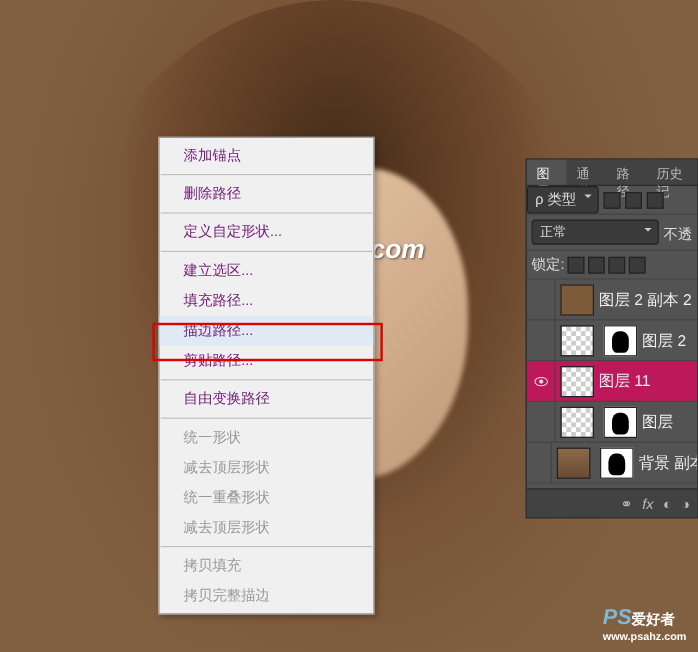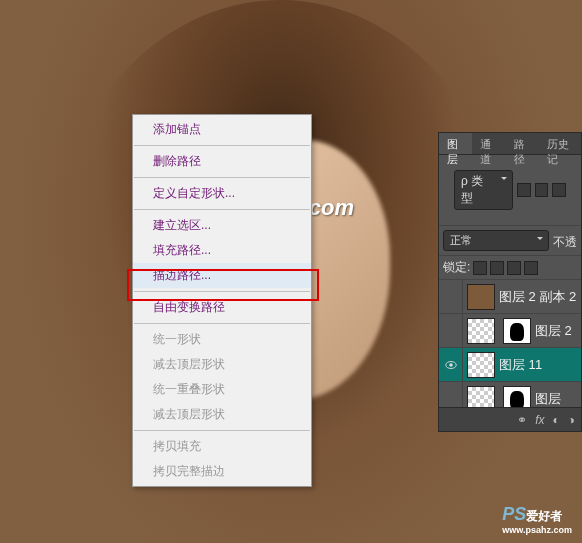--- a/index.html
+++ b/index.html
@@ -14,29 +14,29 @@
 .context-menu{position:absolute;top:114px;left:132px;width:180px;background:#f0f0f0;border:1px solid #999;box-shadow:2px 2px 5px rgba(0,0,0,.3);padding:2px 0}
 .context-menu .item{padding:4px 8px 4px 20px;color:#701a75;cursor:default;white-space:nowrap}
 .context-menu .item.disabled{color:#999}
 .context-menu .item.highlighted{background:#e0eaf5}
 .context-menu .sep{height:1px;background:#c0c0c0;margin:3px 1px}
 .redbox{position:absolute;top:269px;left:127px;width:192px;height:32px;border:2px solid #d00;pointer-events:none}
 .panel{position:absolute;top:132px;right:0;width:144px;height:300px;background:#535353;border:1px solid #2a2a2a;color:#ddd;overflow:hidden}
 .tabs{display:flex;background:#424242;border-bottom:1px solid #2a2a2a;height:22px}
 .tab{padding:4px 8px;color:#bbb;font-size:11px}
 .tab.active{background:#535353;color:#eee}
-.toolbar{display:flex;align-items:center;padding:15px;gap:4px;border-bottom:1px solid #444}
+.toolbar{display:flex;align-items:center;padding:0;gap:4px;border-bottom:1px solid #444}
 .dropdown{background:#3a3a3a;border:1px solid #222;color:#ddd;padding:2px 18px 2px 6px;font-size:11px;position:relative;border-radius:3px}
 .dropdown:after{content:"";position:absolute;right:5px;top:6px;border:3px solid transparent;border-top-color:#ccc}
 .toolbar2{display:flex;align-items:flex-end;padding:4px;gap:4px;border-bottom:1px solid #444}
 .lockrow{display:flex;align-items:center;padding:3px 4px;gap:3px;border-bottom:1px solid #444;font-size:11px}
 .lockicon{width:14px;height:14px;background:#3a3a3a;border:1px solid #222;display:inline-block}
 .layers{overflow:auto}
 .layer{display:flex;align-items:center;height:34px;border-bottom:1px solid #444}
-.layer.selected{background:#0f766e}
+.layer.selected{background:#be185d}
 .eye{width:24px;height:34px;display:flex;align-items:center;justify-content:center;border-right:1px solid #444}
 .eye svg{width:14px;height:14px}
 .thumb{width:28px;height:26px;margin:0 4px;border:1px solid #222;background:#fff;flex-shrink:0}
 .thumb.checker{background:repeating-conic-gradient(#ccc 0 25%,#fff 0 50%) 0 0/8px 8px}
 .thumb.brown{background:#7d5a3a}
 .thumb.mask{background:#fff;position:relative}
 .thumb.mask:after{content:"";position:absolute;top:4px;left:6px;width:14px;height:18px;background:#000;border-radius:40% 40% 30% 30%}
 .thumb.photo{background:linear-gradient(#8a6a4a,#6b4a30)}
 .lname{color:#eee;font-size:13px;white-space:nowrap;overflow:hidden}
 .panel-bottom{position:absolute;bottom:0;left:0;right:0;height:24px;background:#424242;border-top:1px solid #2a2a2a;display:flex;align-items:center;justify-content:flex-end;padding:0 6px;gap:8px}
@@ -54,20 +54,21 @@
 <div class="context-menu">
   <div class="item">添加锚点</div>
   <div class="sep"></div>
   <div class="item">删除路径</div>
   <div class="sep"></div>
   <div class="item">定义自定形状...</div>
   <div class="sep"></div>
   <div class="item">建立选区...</div>
   <div class="item">填充路径...</div>
   <div class="item highlighted">描边路径...</div>
+  <div class="item">剪贴路径...</div>
   <div class="sep"></div>
   <div class="item">自由变换路径</div>
   <div class="sep"></div>
   <div class="item disabled">统一形状</div>
   <div class="item disabled">减去顶层形状</div>
   <div class="item disabled">统一重叠形状</div>
   <div class="item disabled">减去顶层形状</div>
   <div class="sep"></div>
   <div class="item disabled">拷贝填充</div>
   <div class="item disabled">拷贝完整描边</div>

